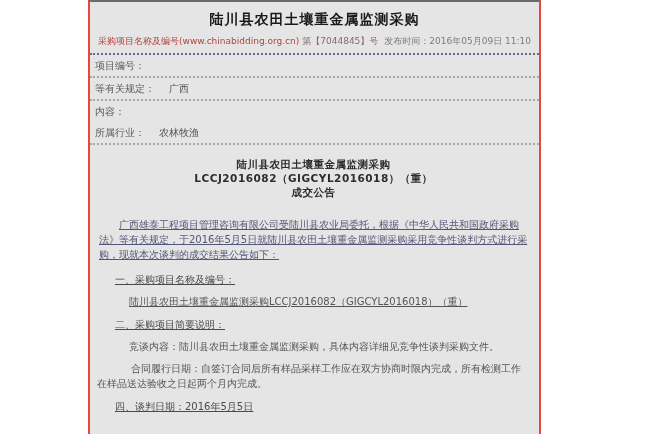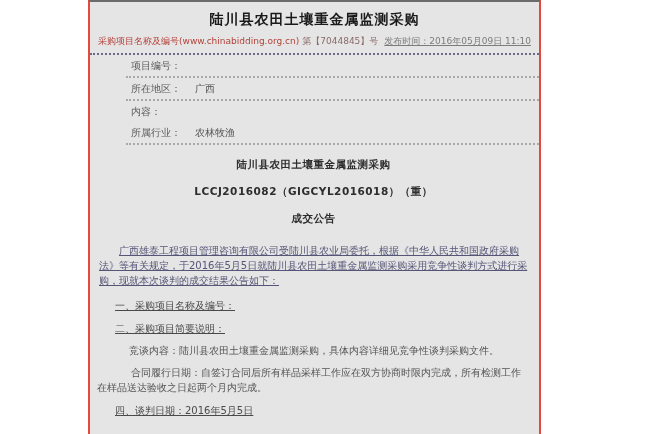--- a/index.html
+++ b/index.html
@@ -16,34 +16,34 @@
   .doc-title {
     margin-top:9px; text-align:center;
     font-size:14px; font-weight:bold; color:#1a1a1a; letter-spacing:1px;
   }
   .doc-source {
     margin-top:6px; text-align:center; font-size:9px; color:#7c7c7c;
     white-space:nowrap;
   }
   .src-link { color:#b5413a; text-decoration:none; }
   .src-no   { color:#8a6a6a; margin-left:3px;text-align:center; }
-  .src-time { color:#7c7c7c; margin-left:6px;text-decoration:underline; }
+  .src-time { color:#7c7c7c; margin-left:6px; }
   .sep-main { margin-top:5px; border-bottom:2px dotted #6a6a88; height:0; }
   .meta-row {
     padding:4px 0 3px 5px; font-size:10px; color:#5d5d5d;
     border-bottom:2px dotted #a9a9a9;
-    display:flex; align-items:flex-start;margin-left:36px;
+    display:flex; align-items:flex-start;
   }
   .meta-row.last { border-bottom:none; }
   .meta-label { color:#5d5d5d; }
   .meta-value { margin-left:14px; color:#555555; }
   .content { padding:2px 7px 0 5px; color:#555555; font-size:10px; }
   .c-head {
     text-align:center; font-weight:bold; color:#2d2d2d; font-size:10.5px;
-    margin-top:13px; letter-spacing:0.5px;
+    letter-spacing:0.5px;
   }
   .c-head.first { margin-top:11px; }
   p.intro {
     margin:17px 2px 10px 4px; text-indent:2em; line-height:15px;
     text-decoration:underline; color:#555577;
   }
   p.sec-title { margin:8px 0 0 20px; line-height:15px; color:#4a4a4a;text-decoration:underline; }
   p.sec-line  { margin:7px 2px 0 34px; line-height:15px; }
   p.sec-para  { margin:7px 2px 0 2px; text-indent:34px; line-height:15px; }
   .u { text-decoration:underline; }
@@ -61,41 +61,42 @@
   </div>
 
   <div class="sep-main"></div>
 
   <div>
     <div class="meta-row">
       <span class="meta-label">项目编号：</span>
       <span class="meta-value"></span>
     </div>
     <div class="meta-row">
-      <span class="meta-label">所在地区：</span>
+      <span class="meta-label">等有关规定：</span>
       <span class="meta-value">广西</span>
     </div>
     <div class="meta-row last">
       <span class="meta-label">内容：</span>
       <span class="meta-value"></span>
     </div>
     <div class="meta-row">
       <span class="meta-label">所属行业：</span>
       <span class="meta-value">农林牧渔</span>
     </div>
   </div>
 
   <div class="content">
     <div class="c-head first">陆川县农田土壤重金属监测采购</div>
     <div class="c-head">LCCJ2016082（GIGCYL2016018）（重）</div>
     <div class="c-head">成交公告</div>
 
     <p class="intro">广西雄泰工程项目管理咨询有限公司受陆川县农业局委托，根据《中华人民共和国政府采购法》等有关规定，于2016年5月5日就陆川县农田土壤重金属监测采购采用竞争性谈判方式进行采购，现就本次谈判的成交结果公告如下：</p>
 
     <p class="sec-title gap">一、采购项目名称及编号：</p>
+    <p class="sec-line u">陆川县农田土壤重金属监测采购LCCJ2016082（GIGCYL2016018）（重）</p>
 
     <p class="sec-title">二、采购项目简要说明：</p>
     <p class="sec-line">竞谈内容：陆川县农田土壤重金属监测采购，具体内容详细见竞争性谈判采购文件。</p>
     <p class="sec-para">合同履行日期：自签订合同后所有样品采样工作应在双方协商时限内完成，所有检测工作在样品送达验收之日起两个月内完成。</p>
 
     <p class="sec-title"><span>四、谈判日期：</span><span class="u">2016年5月5日</span></p>
 
   </div>
 
 </div>

